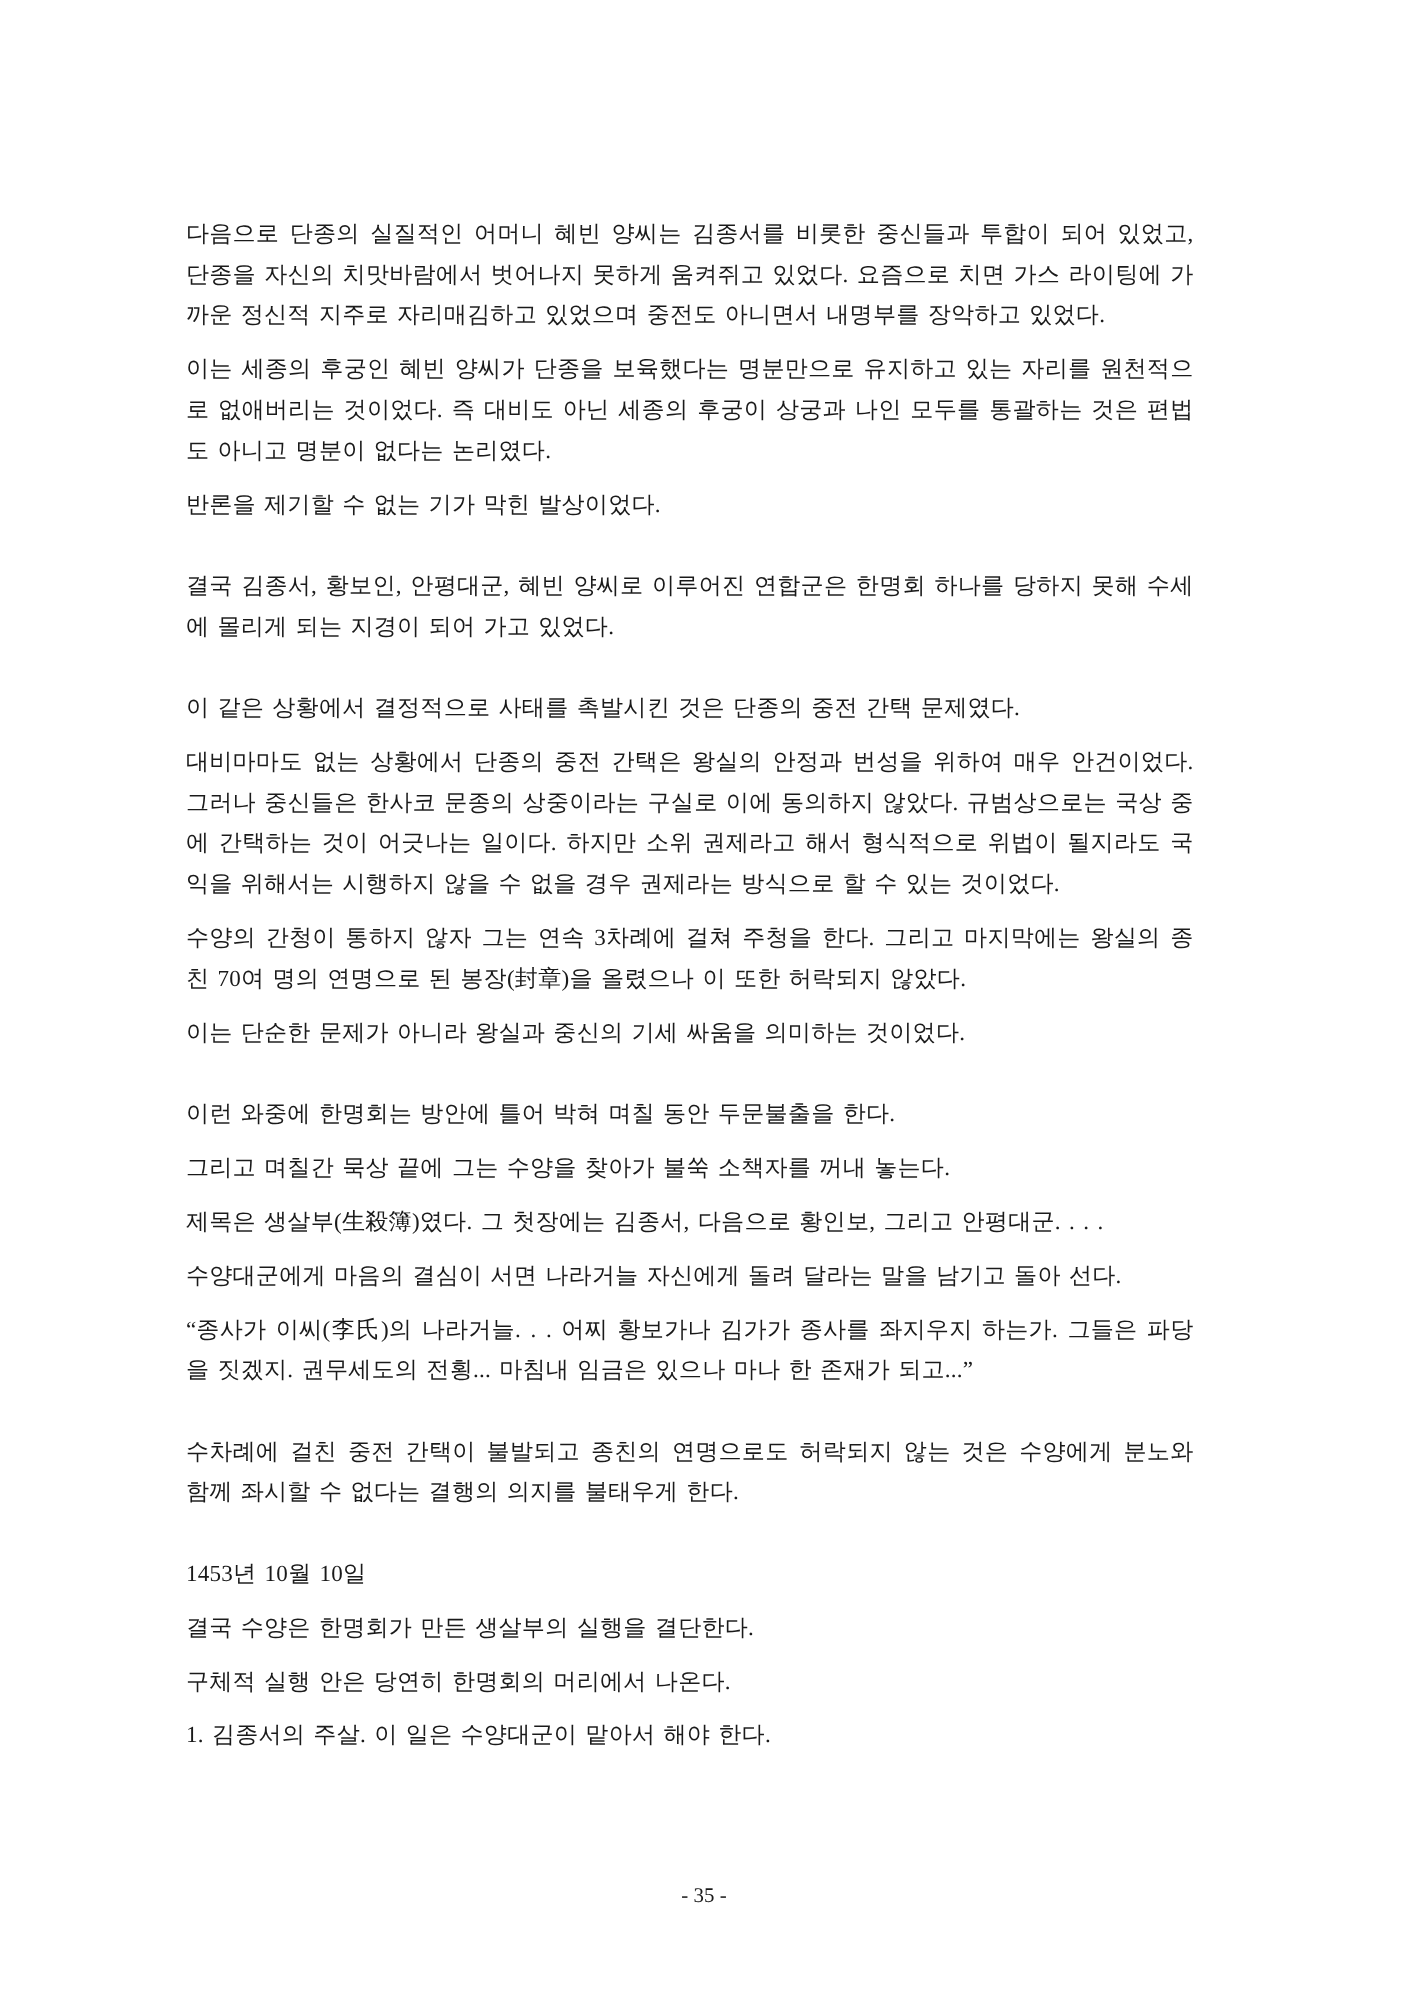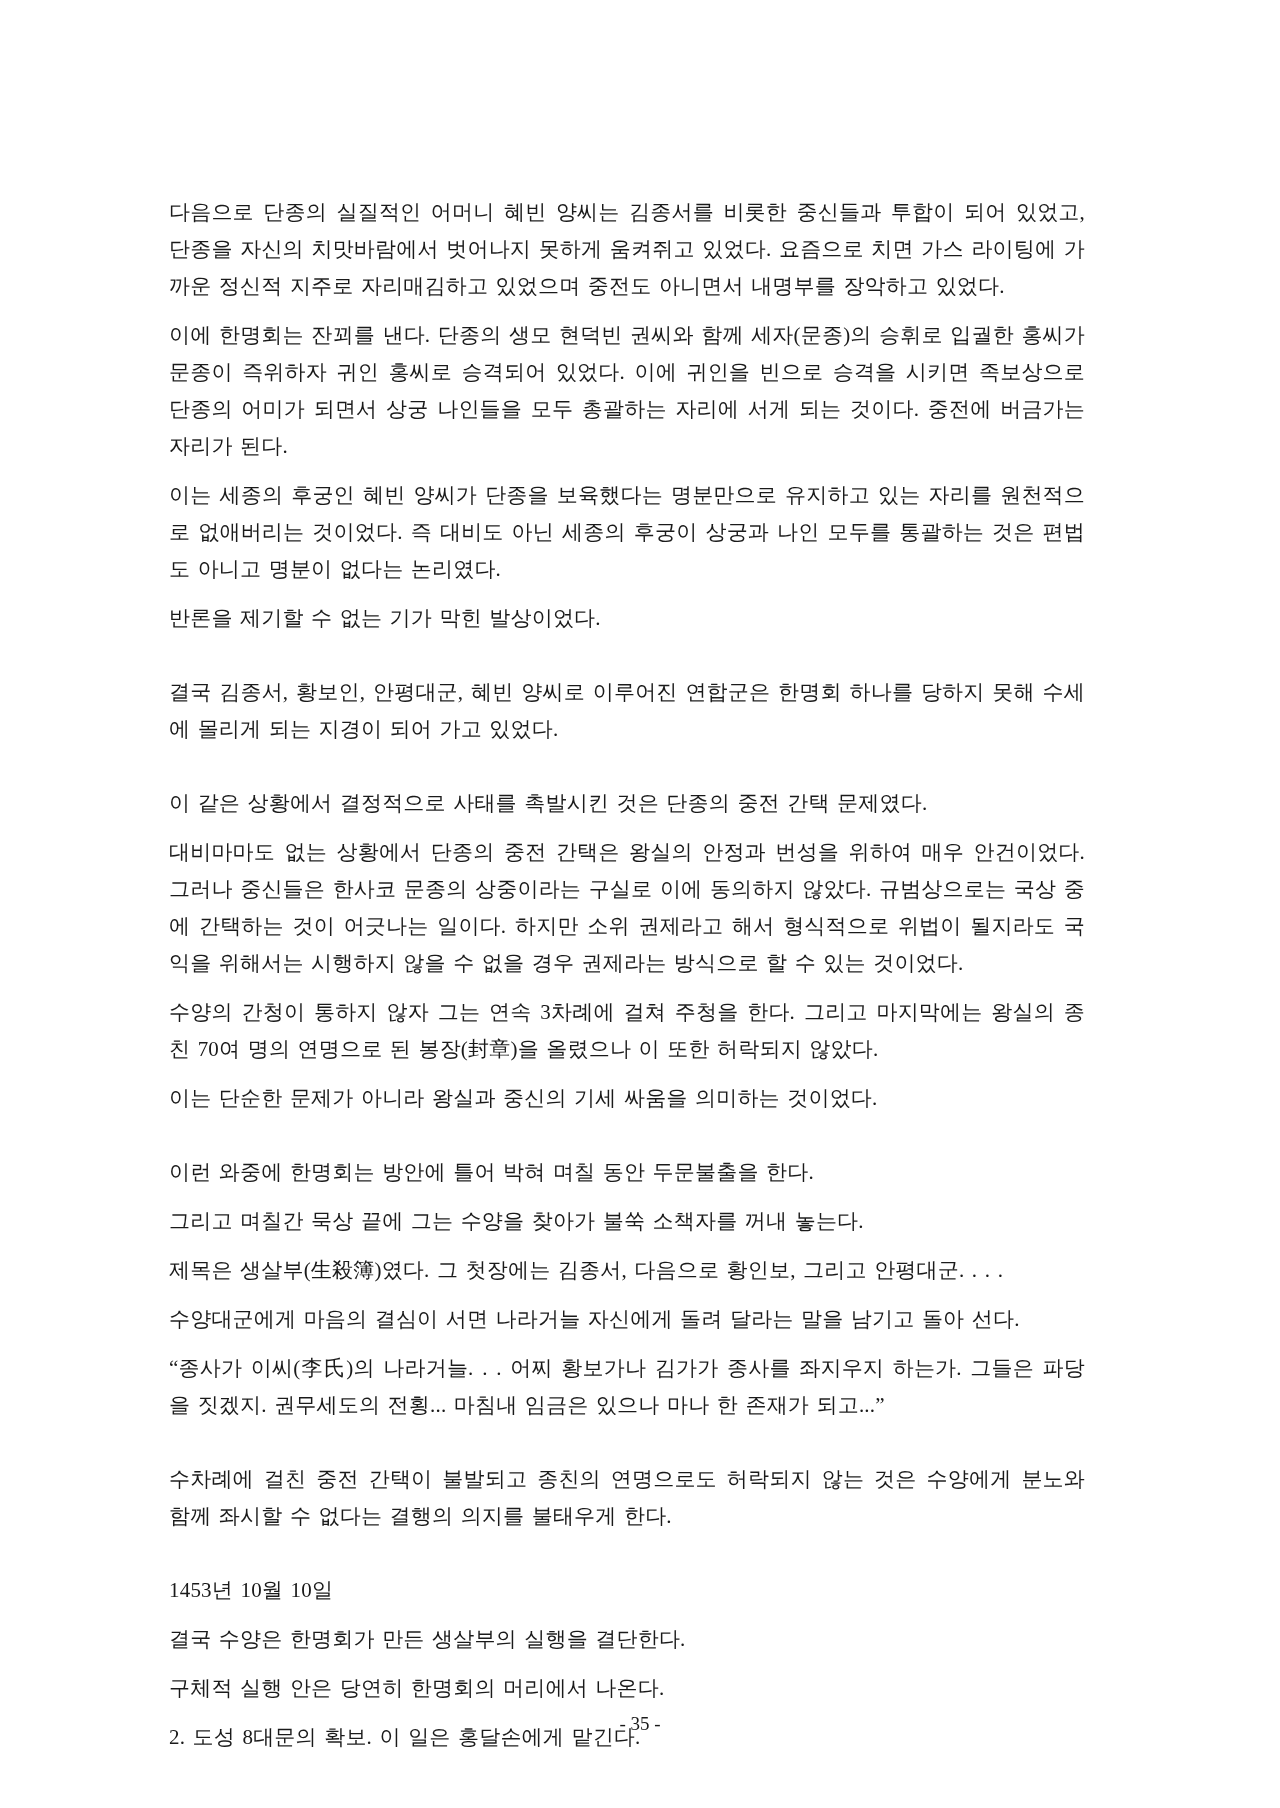--- a/index.html
+++ b/index.html
@@ -48,33 +48,32 @@
     color: #1a1a1a;
   }
 </style>
 </head>
 <body>
 
 <div class="page">
   <div class="content">
 
   <p class="para">다음으로 단종의 실질적인 어머니 혜빈 양씨는 김종서를 비롯한 중신들과 투합이 되어 있었고, 단종을 자신의 치맛바람에서 벗어나지 못하게 움켜쥐고 있었다. 요즘으로 치면 가스 라이팅에 가까운 정신적 지주로 자리매김하고 있었으며 중전도 아니면서 내명부를 장악하고 있었다.</p>
-      <p class="para">이에 한명회는 잔꾀를 낸다. 단종의 생모 현덕빈 권씨와 함께 세자(문종)의 승휘로 입궐한 홍씨가 문종이 즉위하자 귀인 홍씨로 승격되어 있었다. 이에 귀인을 빈으로 승격을 시키면 족보상으로 단종의 어미가 되면서 상궁 나인들을 모두 총괄하는 자리에 서게 되는 것이다. 중전에 버금가는 자리가 된다.</p>
       <p class="para">이는 세종의 후궁인 혜빈 양씨가 단종을 보육했다는 명분만으로 유지하고 있는 자리를 원천적으로 없애버리는 것이었다. 즉 대비도 아닌 세종의 후궁이 상궁과 나인 모두를 통괄하는 것은 편법도 아니고 명분이 없다는 논리였다.</p>
       <p class="para">반론을 제기할 수 없는 기가 막힌 발상이었다.</p>
       <p class="para space-before">결국 김종서, 황보인, 안평대군, 혜빈 양씨로 이루어진 연합군은 한명회 하나를 당하지 못해 수세에 몰리게 되는 지경이 되어 가고 있었다.</p>
       <p class="para space-before">이 같은 상황에서 결정적으로 사태를 촉발시킨 것은 단종의 중전 간택 문제였다.</p>
       <p class="para">대비마마도 없는 상황에서 단종의 중전 간택은 왕실의 안정과 번성을 위하여 매우 안건이었다. 그러나 중신들은 한사코 문종의 상중이라는 구실로 이에 동의하지 않았다. 규범상으로는 국상 중에 간택하는 것이 어긋나는 일이다. 하지만 소위 권제라고 해서 형식적으로 위법이 될지라도 국익을 위해서는 시행하지 않을 수 없을 경우 권제라는 방식으로 할 수 있는 것이었다.</p>
       <p class="para">수양의 간청이 통하지 않자 그는 연속 3차례에 걸쳐 주청을 한다. 그리고 마지막에는 왕실의 종친 70여 명의 연명으로 된 봉장(封章)을 올렸으나 이 또한 허락되지 않았다.</p>
       <p class="para">이는 단순한 문제가 아니라 왕실과 중신의 기세 싸움을 의미하는 것이었다.</p>
       <p class="para space-before">이런 와중에 한명회는 방안에 틀어 박혀 며칠 동안 두문불출을 한다.</p>
       <p class="para">그리고 며칠간 묵상 끝에 그는 수양을 찾아가 불쑥 소책자를 꺼내 놓는다.</p>
       <p class="para">제목은 생살부(生殺簿)였다. 그 첫장에는 김종서, 다음으로 황인보, 그리고 안평대군. . . .</p>
       <p class="para">수양대군에게 마음의 결심이 서면 나라거늘 자신에게 돌려 달라는 말을 남기고 돌아 선다.</p>
       <p class="para">“종사가 이씨(李氏)의 나라거늘. . .  어찌 황보가나 김가가 종사를 좌지우지 하는가. 그들은 파당을 짓겠지. 권무세도의 전횡... 마침내 임금은 있으나 마나 한 존재가 되고...”</p>
       <p class="para space-before">수차례에 걸친 중전 간택이 불발되고 종친의 연명으로도 허락되지 않는 것은 수양에게 분노와 함께 좌시할 수 없다는 결행의 의지를 불태우게 한다.</p>
       <p class="para space-before">1453년 10월 10일</p>
       <p class="para">결국 수양은 한명회가 만든 생살부의 실행을 결단한다.</p>
       <p class="para">구체적 실행 안은 당연히 한명회의 머리에서 나온다.</p>
-      <p class="para">2. 도성 8대문의 확보. 이 일은 홍달손에게 맡긴다.</p>
+      <p class="para">1. 김종서의 주살. 이 일은 수양대군이 맡아서 해야 한다.</p>
     </div>
   <div class="footer">- 35 -</div>
 </div>
 
 </body></html>

